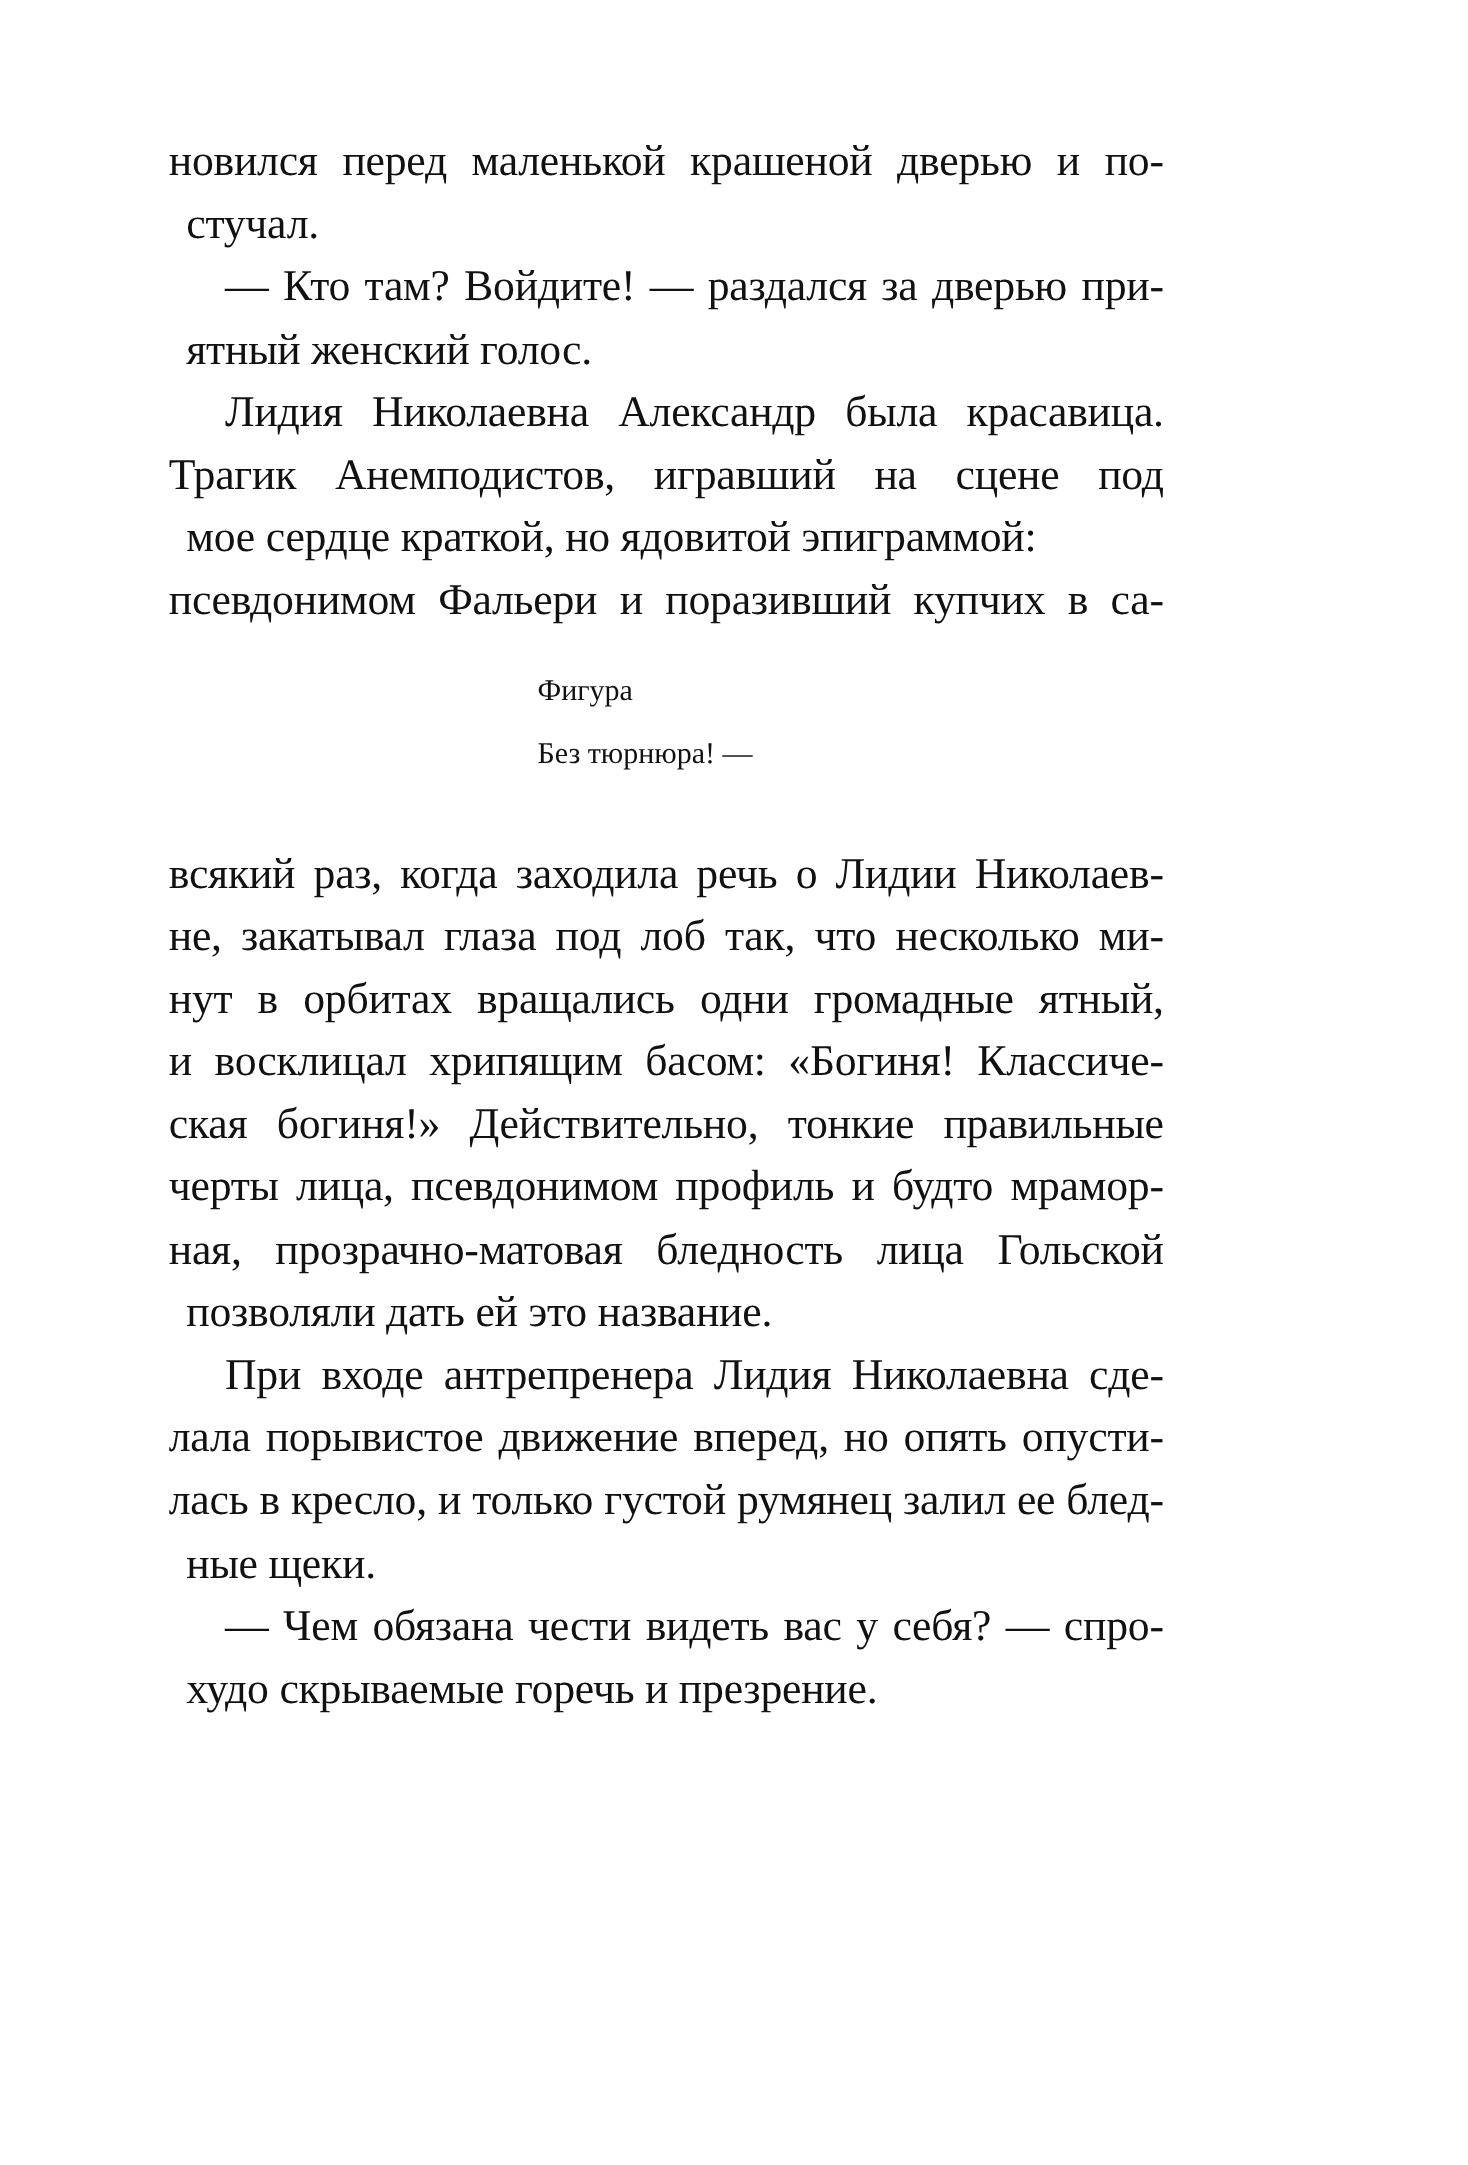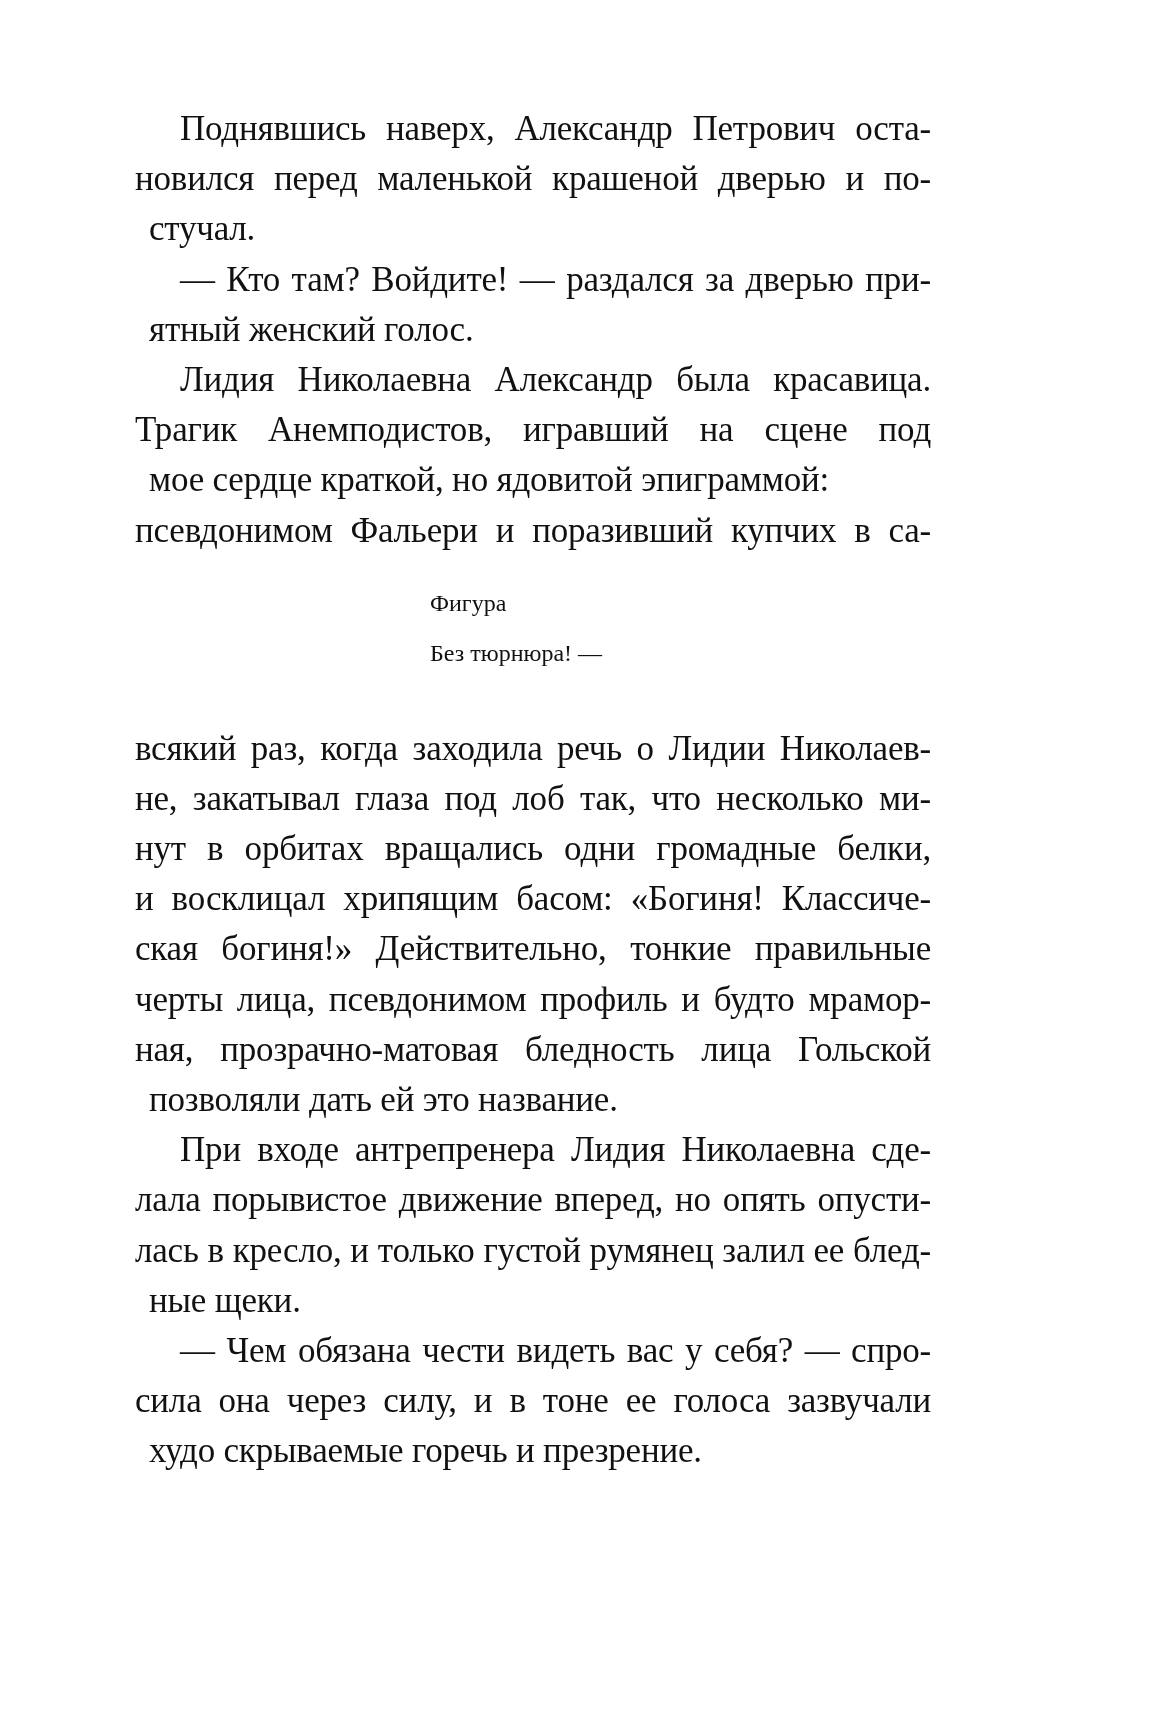--- a/index.html
+++ b/index.html
@@ -21,21 +21,20 @@
     font-size: 24px; line-height: 50px; margin: 22px 0 46px 0;
   }
   .verse .vline { display: block; height: 50px; white-space: nowrap; }
 </style>
 </head>
 <body>
 
 <div class="page">
 
   <div>
-    <span class="line indent">Поднявшись наверх, Александр Петрович оста-</span>
     <span class="line">новился перед маленькой крашеной дверью и по-</span>
     <span class="line last">стучал.</span>
   </div>
 
   <div>
     <span class="line indent">— Кто там? Войдите! — раздался за дверью при-</span>
     <span class="line last">ятный женский голос.</span>
   </div>
 
   <div>
@@ -46,34 +45,33 @@
   </div>
 
   <div class="verse">
     <span class="vline">Фигура</span>
     <span class="vline">Без тюрнюра! —</span>
   </div>
 
   <div>
     <span class="line">всякий раз, когда заходила речь о Лидии Николаев-</span>
     <span class="line">не, закатывал глаза под лоб так, что несколько ми-</span>
-    <span class="line">нут в орбитах вращались одни громадные белки,</span>
+    <span class="line">нут в орбитах вращались одни громадные ятный,</span>
     <span class="line">и восклицал хрипящим басом: «Богиня! Классиче-</span>
     <span class="line">ская богиня!» Действительно, тонкие правильные</span>
     <span class="line">черты лица, псевдонимом профиль и будто мрамор-</span>
     <span class="line">ная, прозрачно-матовая бледность лица Гольской</span>
     <span class="line last">позволяли дать ей это название.</span>
   </div>
 
   <div>
     <span class="line indent">При входе антрепренера Лидия Николаевна сде-</span>
     <span class="line">лала порывистое движение вперед, но опять опусти-</span>
     <span class="line">лась в кресло, и только густой румянец залил ее блед-</span>
     <span class="line last">ные щеки.</span>
   </div>
 
   <div>
     <span class="line indent">— Чем обязана чести видеть вас у себя? — спро-</span>
-    <span class="line">сила она через силу, и в тоне ее голоса зазвучали</span>
     <span class="line last">худо скрываемые горечь и презрение.</span>
   </div>
 
 </div>
 
 </body></html>

